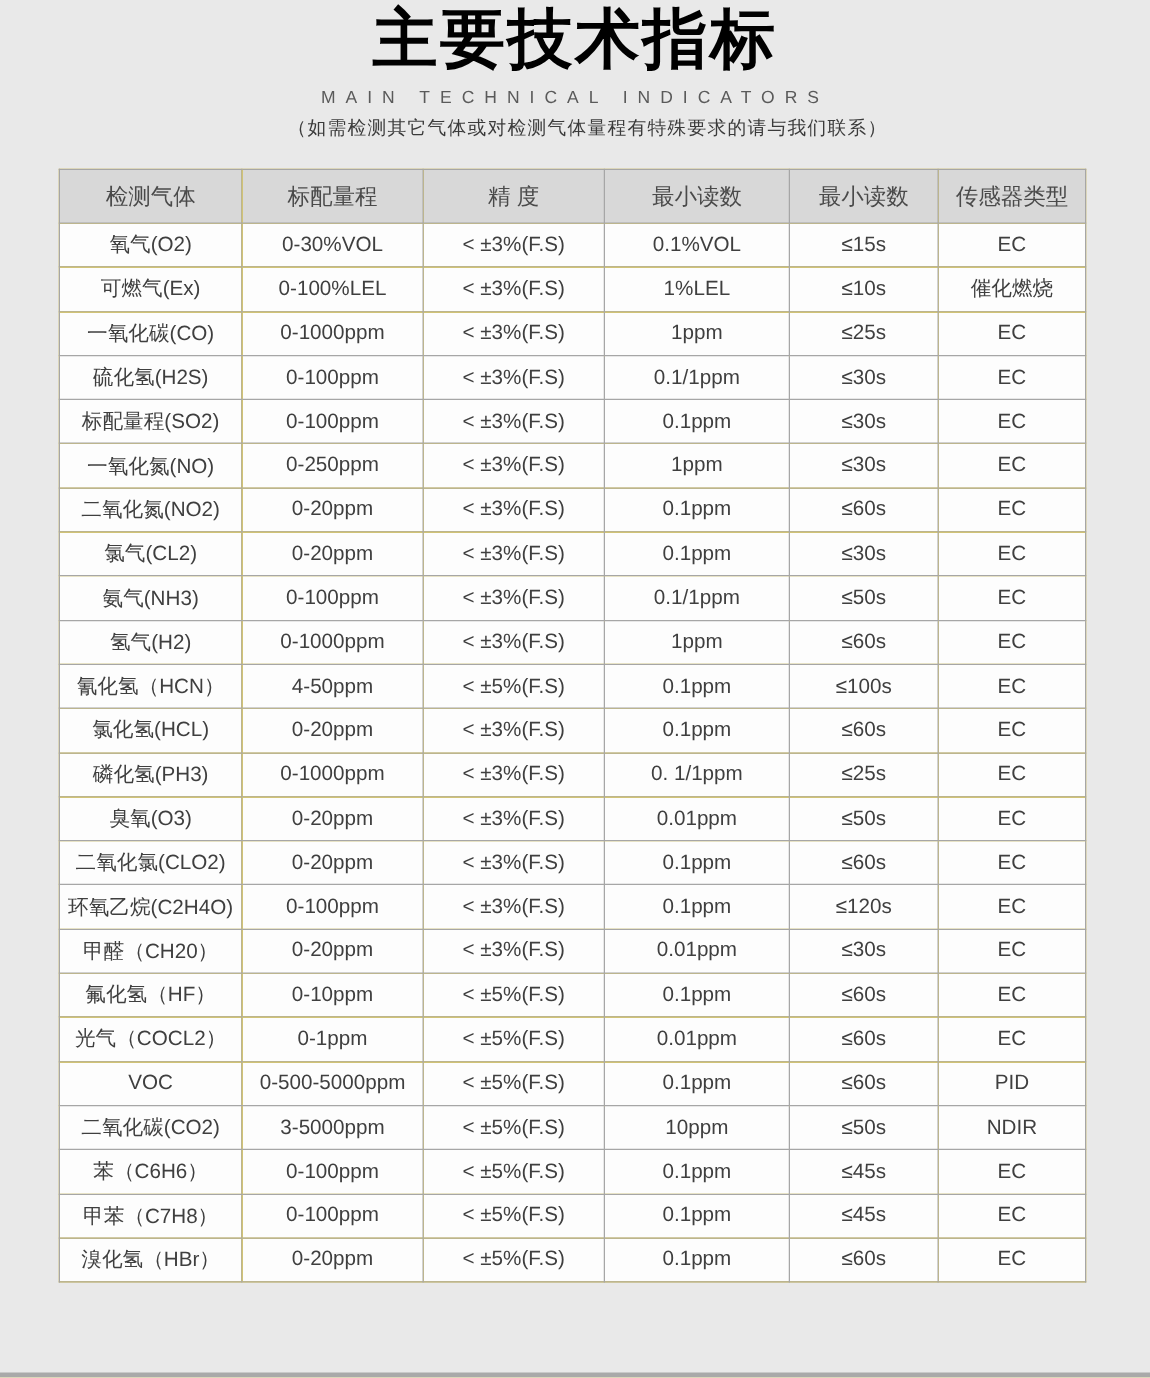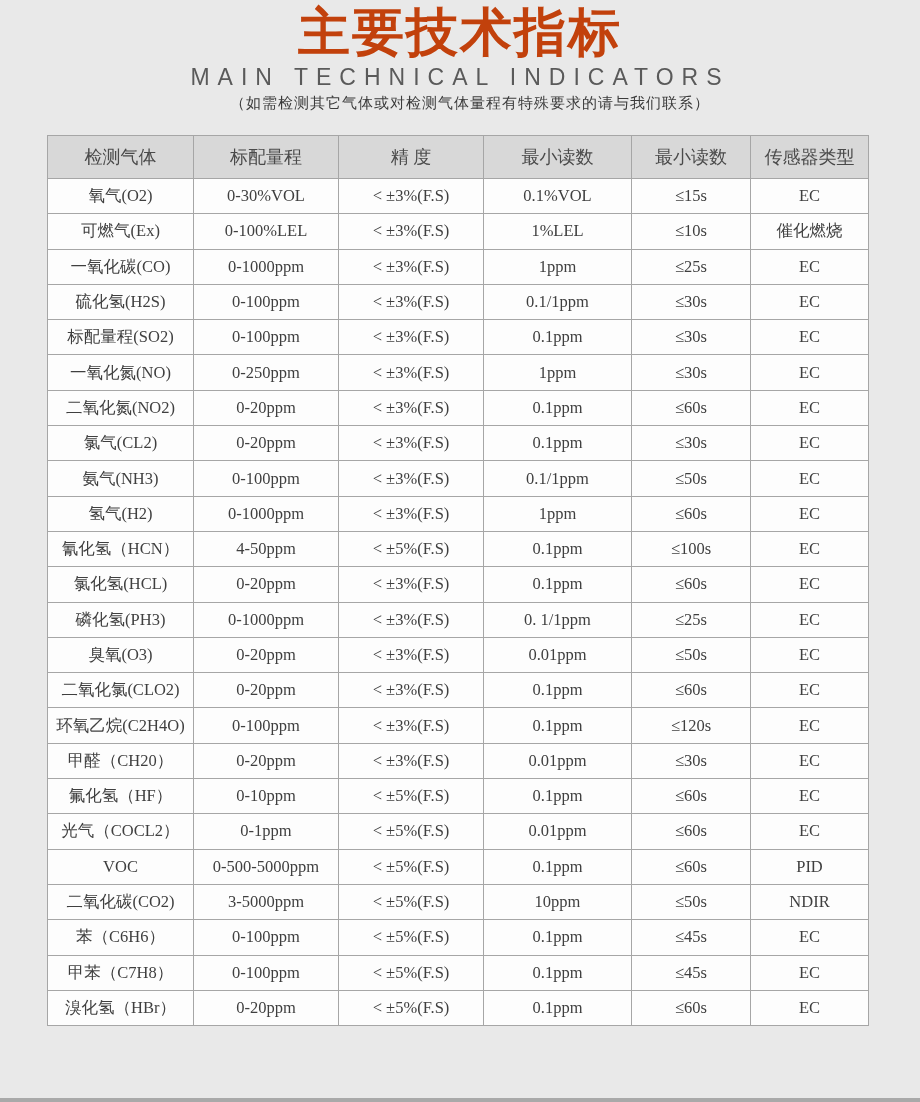--- a/index.html
+++ b/index.html
@@ -9,26 +9,26 @@
     font-family: "Liberation Sans", "DejaVu Sans", sans-serif;
     overflow: hidden;
     position: relative;
   }
   .page { width: 920px; height: 1102px; position: relative; }
 
   .hero { text-align: center; padding-top: 2px; }
   .hero-title {
     font-size: 52px;
     font-weight: 900;
-    color: #c2410c;
+    color: #000000;
     letter-spacing: 2px;
     line-height: 60px;
   }
   .hero-subtitle {
-    font-size: 23px;
+    font-size: 14px;
     color: #5a5a5a;
     letter-spacing: 8px;
     line-height: 26px;
     margin-top: 2px;
     font-weight: 400;
   }
   .hero-note {
     font-size: 15px;
     color: #3b3b3b;
     letter-spacing: 1px;
@@ -40,21 +40,20 @@
   .spec-table-wrap {
     position: absolute;
     left: 47px; top: 135px;
     width: 822px;
   }
   table.spec {
     width: 100%;
     border-collapse: collapse;
     table-layout: fixed;
     background: #fde047;
-    font-family: Liberation Serif, serif;
   }
   table.spec th, table.spec td {
     border: 1px solid #a6a6a6;
     text-align: center;
     vertical-align: middle;
     overflow: hidden;
     white-space: nowrap;
   }
   table.spec th {
     background: #d8d8d8;

